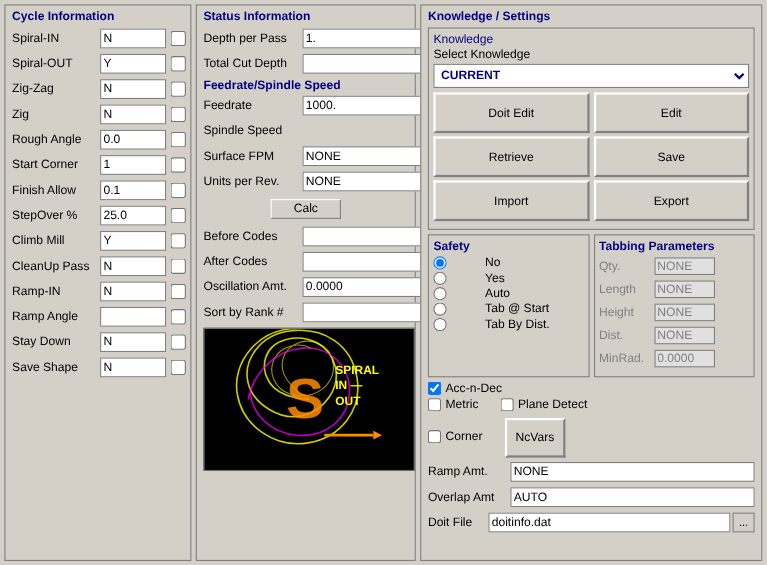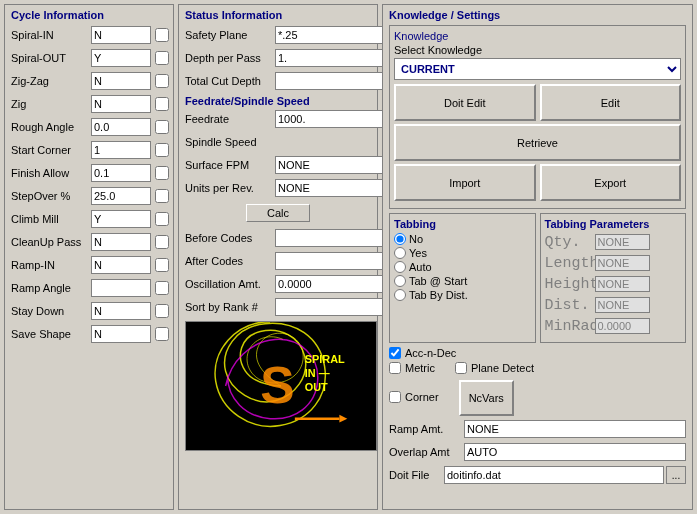--- a/index.html
+++ b/index.html
@@ -160,38 +160,38 @@
       color: #000080;
       font-weight: bold;
       font-size: 11px;
       margin-bottom: 3px;
     }
     .radio-row {
       display: flex;
       align-items: center;
       margin-bottom: 2px;
       font-size: 11px;
+      gap: 32px;
     }
     .radio-row input[type="radio"] {
       margin-right: 3px;
       width: 12px;
       height: 12px;
     }
     .param-row {
       display: flex;
       align-items: center;
       margin-bottom: 3px;
       height: 18px;
     }
     .param-label {
-      font-size: 15px;
+      font-size: 11px;
       color: #808080;
       width: 50px;
       flex-shrink: 0;
-      font-family: Liberation Mono, monospace;
     }
     .param-input {
       border: 1px solid #808080;
       background: #e0e0e0;
       height: 16px;
       font-size: 11px;
       padding: 0 2px;
       width: 55px;
       color: #808080;
     }
@@ -353,24 +353,20 @@
           <span class="field-label">Save Shape</span>
           <input class="field-input field-input-small" type="text" value="N" style="">
           <input type="checkbox" class="checkbox" style="">
         </div>
       </div>
   </div>
 
   <div class="panel middle-panel">
     <div class="panel-title">Status Information</div>
     <div id="middle-fields-container">
-        <div class="field-row">
-          <span class="field-label middle-field-label">Safety Plane</span>
-          <input class="field-input" type="text" value="*.25" style="">
-        </div>
         <div class="field-row">
           <span class="field-label middle-field-label">Depth per Pass</span>
           <input class="field-input" type="text" value="1." style="">
         </div>
         <div class="field-row">
           <span class="field-label middle-field-label">Total Cut Depth</span>
           <input class="field-input" type="text" style="">
         </div>
       </div>
     <div class="feedrate-title">Feedrate/Spindle Speed</div>
@@ -441,30 +437,31 @@
       <div class="select-label">Select Knowledge</div>
       <select class="knowledge-dropdown">
         <option>CURRENT</option>
       </select>
       <div class="btn-row">
         <button class="action-btn">Doit Edit</button>
         <button class="action-btn">Edit</button>
       </div>
       <div class="btn-row">
         <button class="action-btn">Retrieve</button>
+        <button class="action-btn">Save</button>
       </div>
       <div class="btn-row">
         <button class="action-btn">Import</button>
         <button class="action-btn">Export</button>
       </div>
     </div>
 
     <div class="tabbing-params-container">
       <div class="tabbing-section">
-        <div class="section-header">Tabbing</div>
+        <div class="section-header">Safety</div>
         <div class="radio-row">
           <input type="radio" name="tabbing" checked="" style="">
           <span>No</span>
         </div>
         <div class="radio-row">
           <input type="radio" name="tabbing" style="">
           <span>Yes</span>
         </div>
         <div class="radio-row">
           <input type="radio" name="tabbing" style="">

